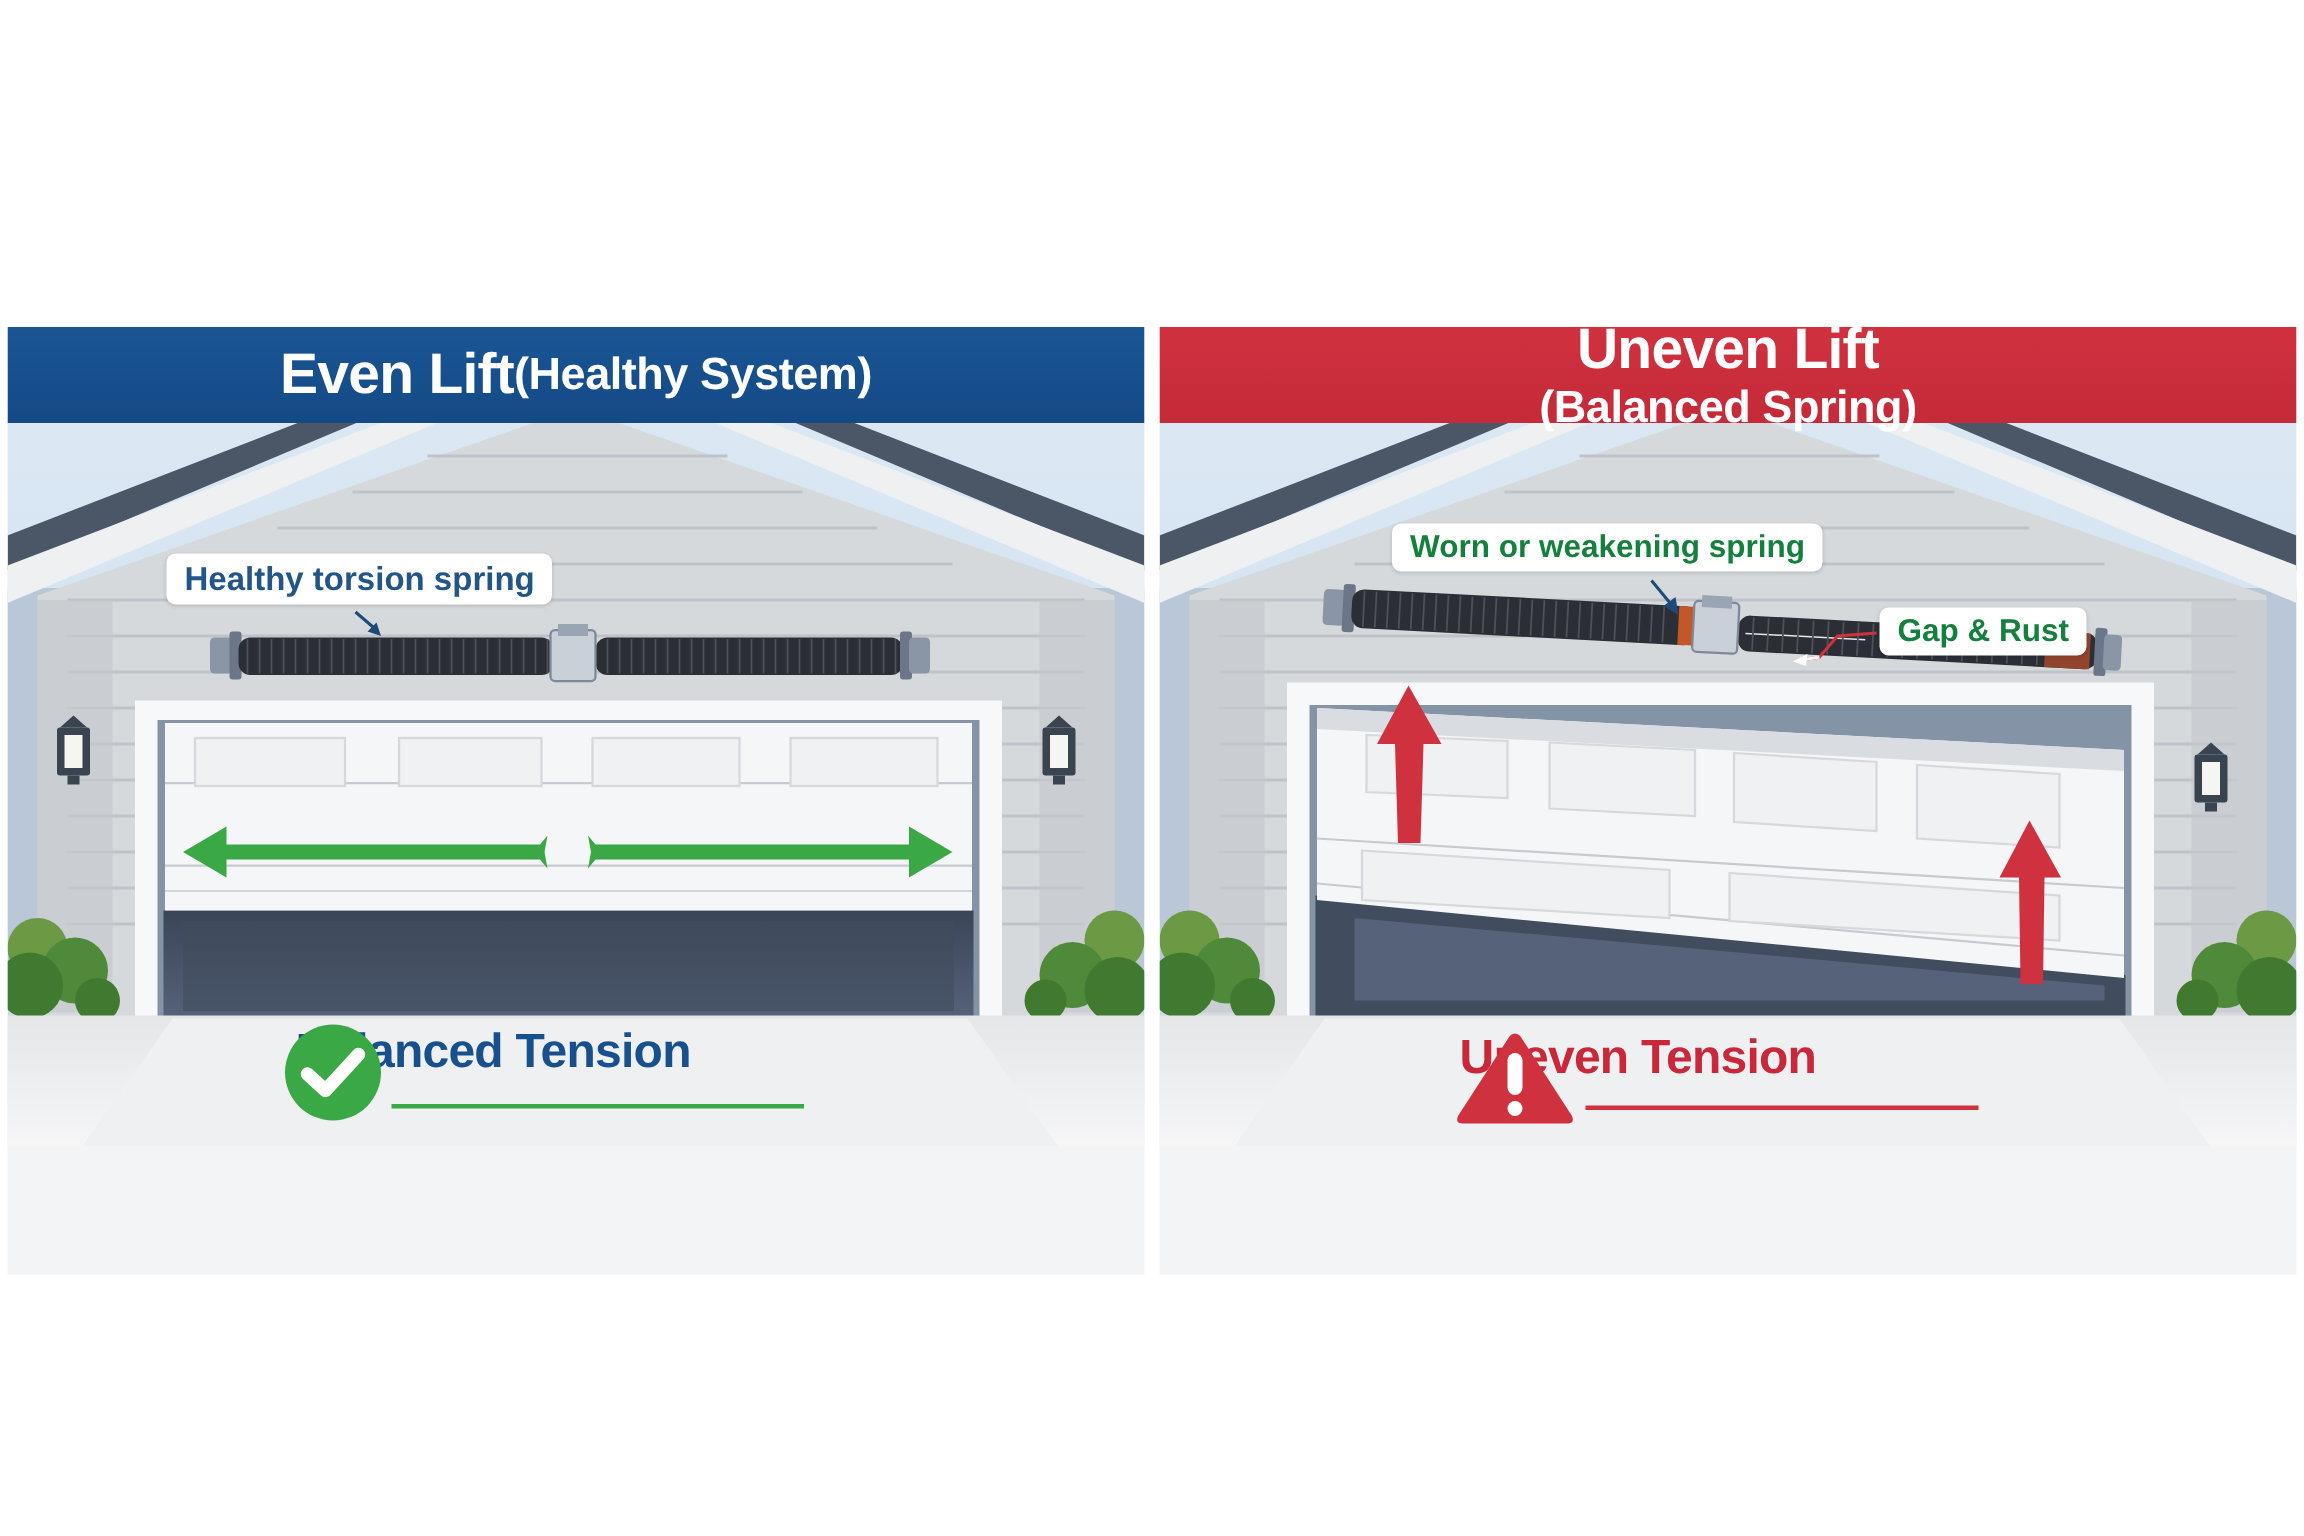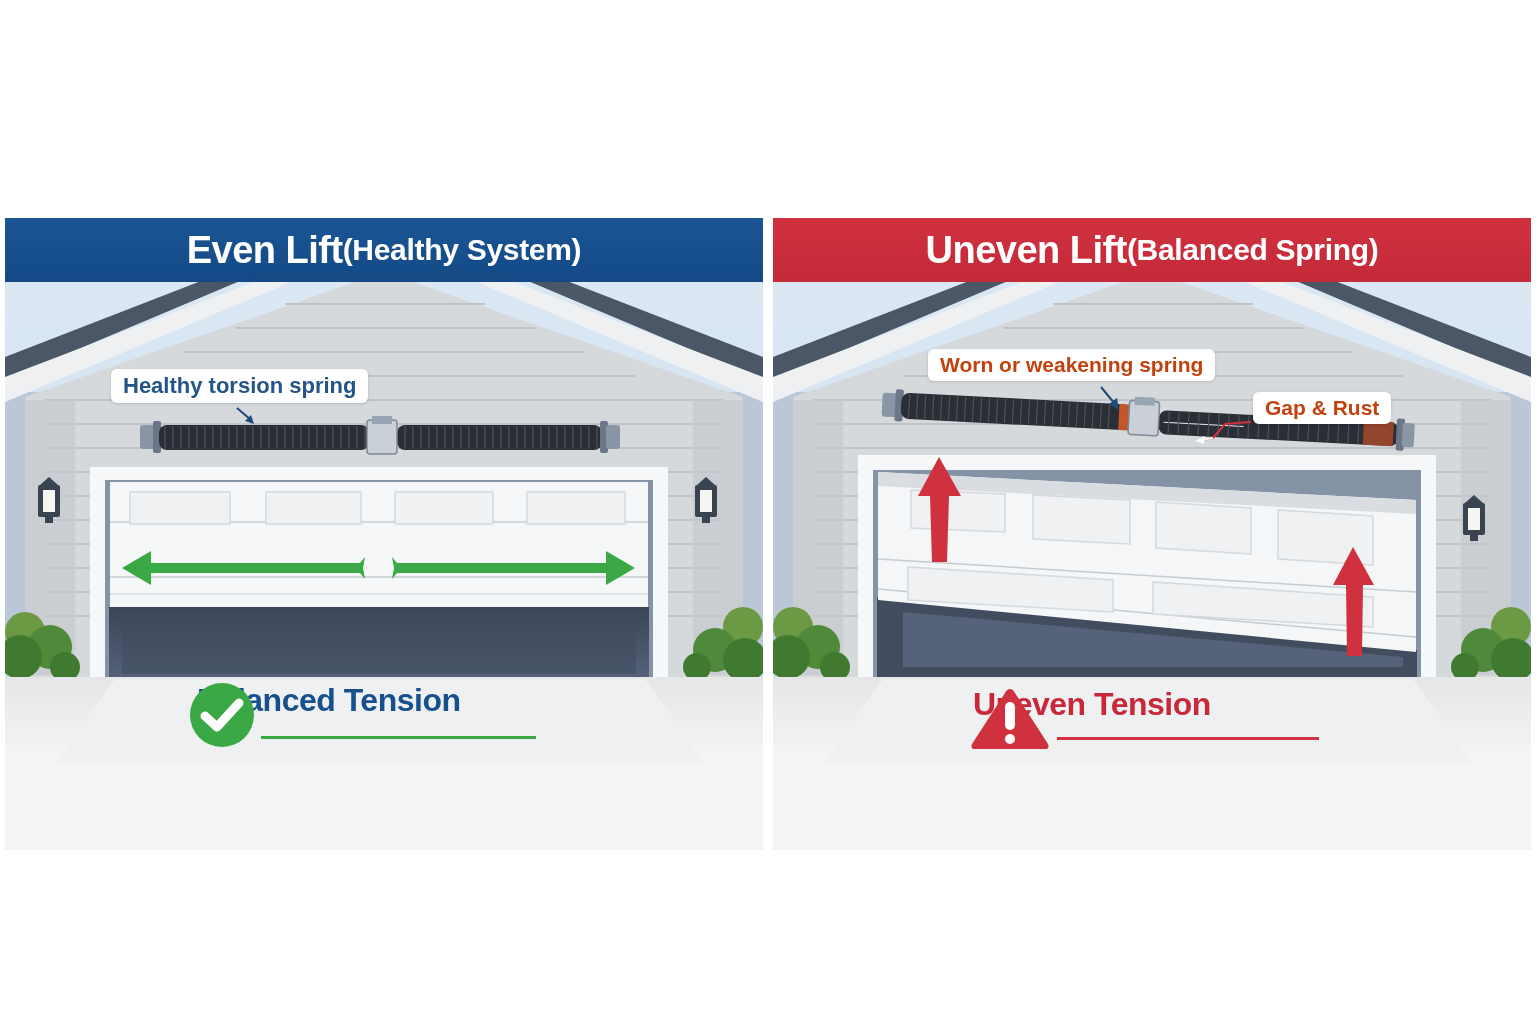--- a/index.html
+++ b/index.html
@@ -5,30 +5,30 @@
   * { box-sizing: border-box; margin: 0; padding: 0; }
   html, body { width: 1536px; height: 1024px; background: #ffffff; overflow: hidden; }
   body { font-family: "Liberation Sans", "DejaVu Sans", sans-serif; position: relative; }
 
   .panel { position: absolute; top: 218px; width: 758px; height: 632px; overflow: hidden; background: #f3f4f6; }
   .panel.left { left: 5px; }
   .panel.right { left: 773px; }
 
   .banner { position: absolute; left: 0; top: 0; width: 100%; height: 64px; display: flex; align-items: center; justify-content: center; z-index: 5; }
   .panel.left .banner { background: linear-gradient(180deg, #1b5594 0%, #134a86 100%); }
-  .panel.right .banner { background: linear-gradient(180deg, #d0313f 0%, #c42a38 100%); }
+  .panel.right .banner { background: linear-gradient(180deg, #d0313f 0%, #c42a38 100%); flex-direction: column; }
   .banner-title { color: #fff; font-weight: bold; font-size: 38px; letter-spacing: -0.5px; white-space: nowrap; }
   .banner-sub { color: #fff; font-weight: bold; font-size: 30px; letter-spacing: -0.3px; white-space: nowrap; }
 
   .scene { position: absolute; left: 0; top: 64px; width: 100%; height: 482px; }
   .scene svg { position: absolute; left: 0; top: 0; }
 
   .callout { position: absolute; background: #ffffff; border-radius: 6px; padding: 4px 12px; font-weight: bold; color: #1e4a78; box-shadow: 0 1px 3px rgba(0,0,0,0.15); white-space: nowrap; z-index: 4; }
   .callout.blue { color: #245587; font-size: 22px; }
-  .callout.navy { color: #c2410c; font-size: 21px; }
+  .callout.navy { color: #15803d; font-size: 21px; }
 
   .status-row { position: absolute; display: flex; align-items: center; z-index: 4; }
   .status-text { font-weight: bold; font-size: 32px; letter-spacing: -0.5px; white-space: nowrap; }
   .status-text.good { color: #17508c; }
   .status-text.bad { color: #c8283a; }
   .underline { position: absolute; height: 3px; }
 </style>
 </head>
 <body>
 
@@ -373,21 +373,21 @@
         <circle cx="738" cy="345" r="20" fill="#6c9a44"></circle>
         <circle cx="710" cy="368" r="22" fill="#4f8a3a"></circle>
         <circle cx="740" cy="378" r="22" fill="#3f7a30"></circle>
         <circle cx="692" cy="385" r="14" fill="#3f7a30"></circle>
       </g>
       <polygon points="0,395 758,395 758,482 0,482" fill="url(#groundR)"></polygon>
       <polygon points="110,397 640,397 700,482 50,482" fill="#eef0f1"></polygon>
     </svg>
 
     <div class="callout navy" style="left:155px; top:67px;">Worn or weakening spring</div>
-    <div class="callout navy" style="left:480px; top:110px;">Gap &amp; Rust</div>
+    <div class="callout navy" style="left:480px; top:123px;">Gap &amp; Rust</div>
 
     <div class="status-row" style="left:196px; top:404px;">
       <svg width="82" height="66" viewBox="0 0 82 66">
         <path d="M41,3 Q44,3 46,7 L79,58 Q81,63 76,63 L6,63 Q1,63 3,58 L36,7 Q38,3 41,3 Z" fill="#d0313f"></path>
         <rect x="36" y="16" width="10" height="28" rx="5" fill="#ffffff"></rect>
         <circle cx="41" cy="53" r="5" fill="#ffffff"></circle>
       </svg>
       <span class="status-text bad" style="margin-left:4px;">Uneven Tension</span>
     </div>
     <div class="underline" style="left:284px; top:455px; width:262px; background:#d0313f;"></div>

